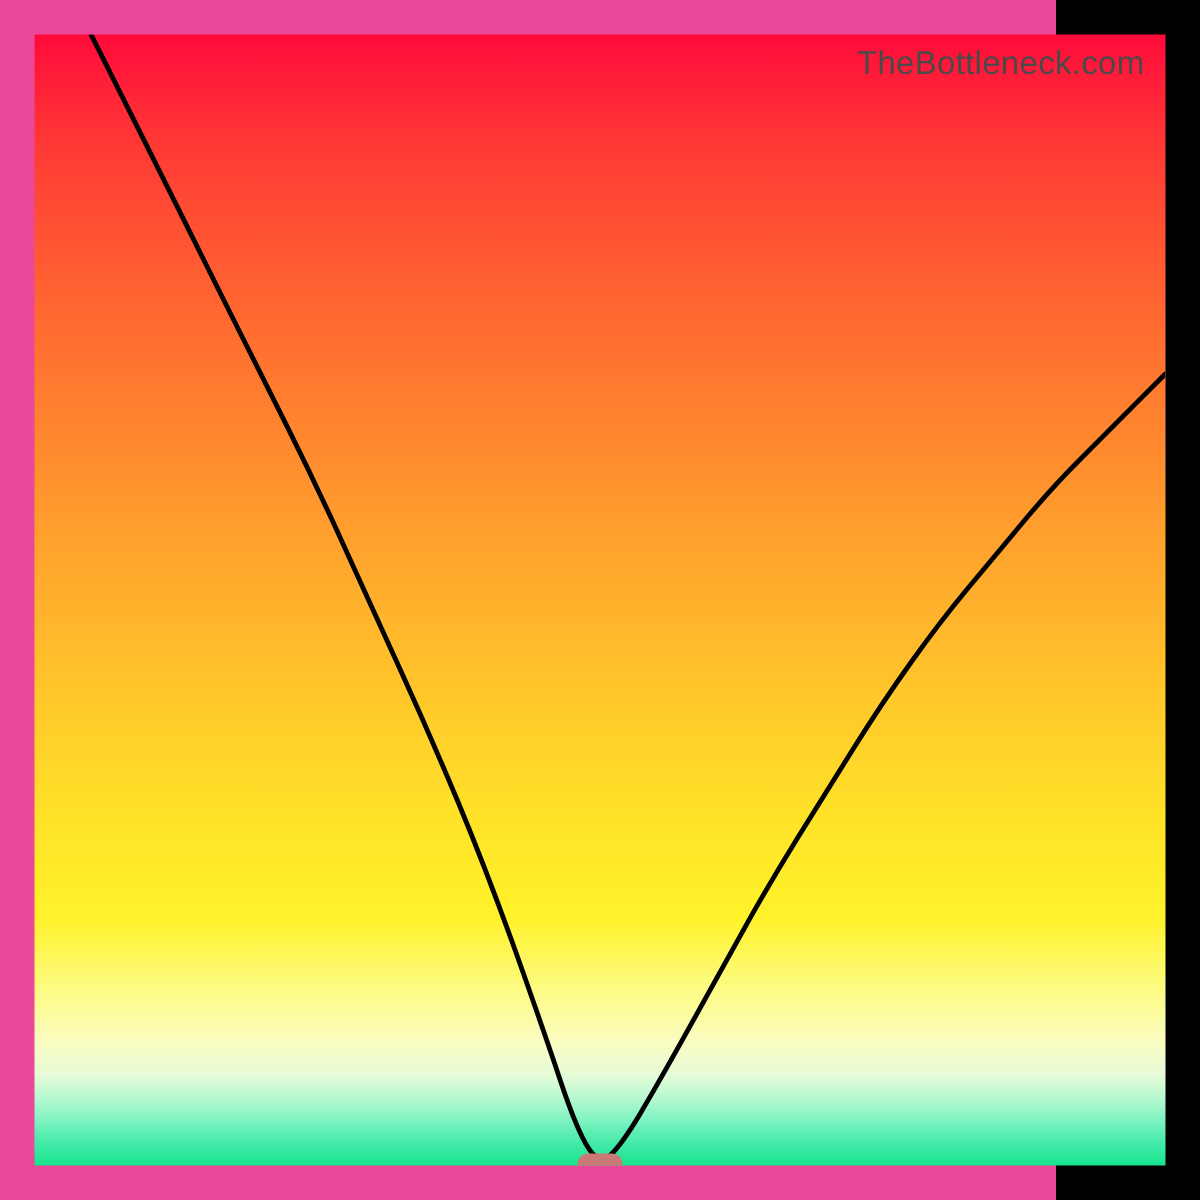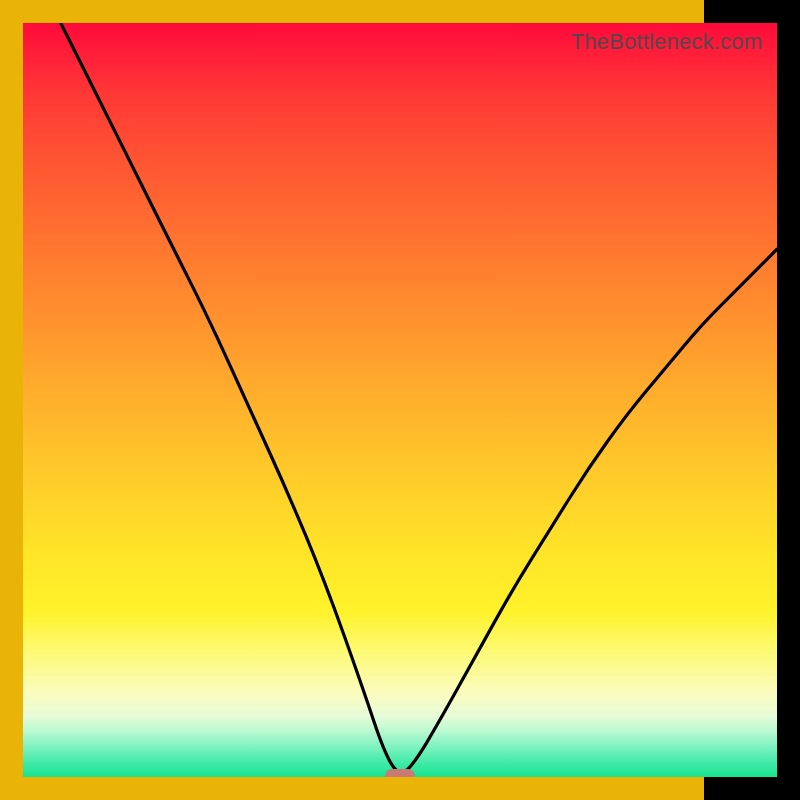--- a/index.html
+++ b/index.html
@@ -8,21 +8,21 @@
     width: 800px;
     height: 800px;
     overflow: hidden;
     background: #000;
     font-family: Arial, Helvetica, sans-serif;
   }
   .stage {
     position: relative;
     width: 704px;
     height: 800px;
-    background: #eab308;
+    background: #ec4899;
   }
   .plot-area {
     position: absolute;
     left: 23px;
     top: 23px;
     width: 754px;
     height: 754px;
     overflow: hidden;
     background: linear-gradient(to bottom,
       #ff0a3a 0%,

